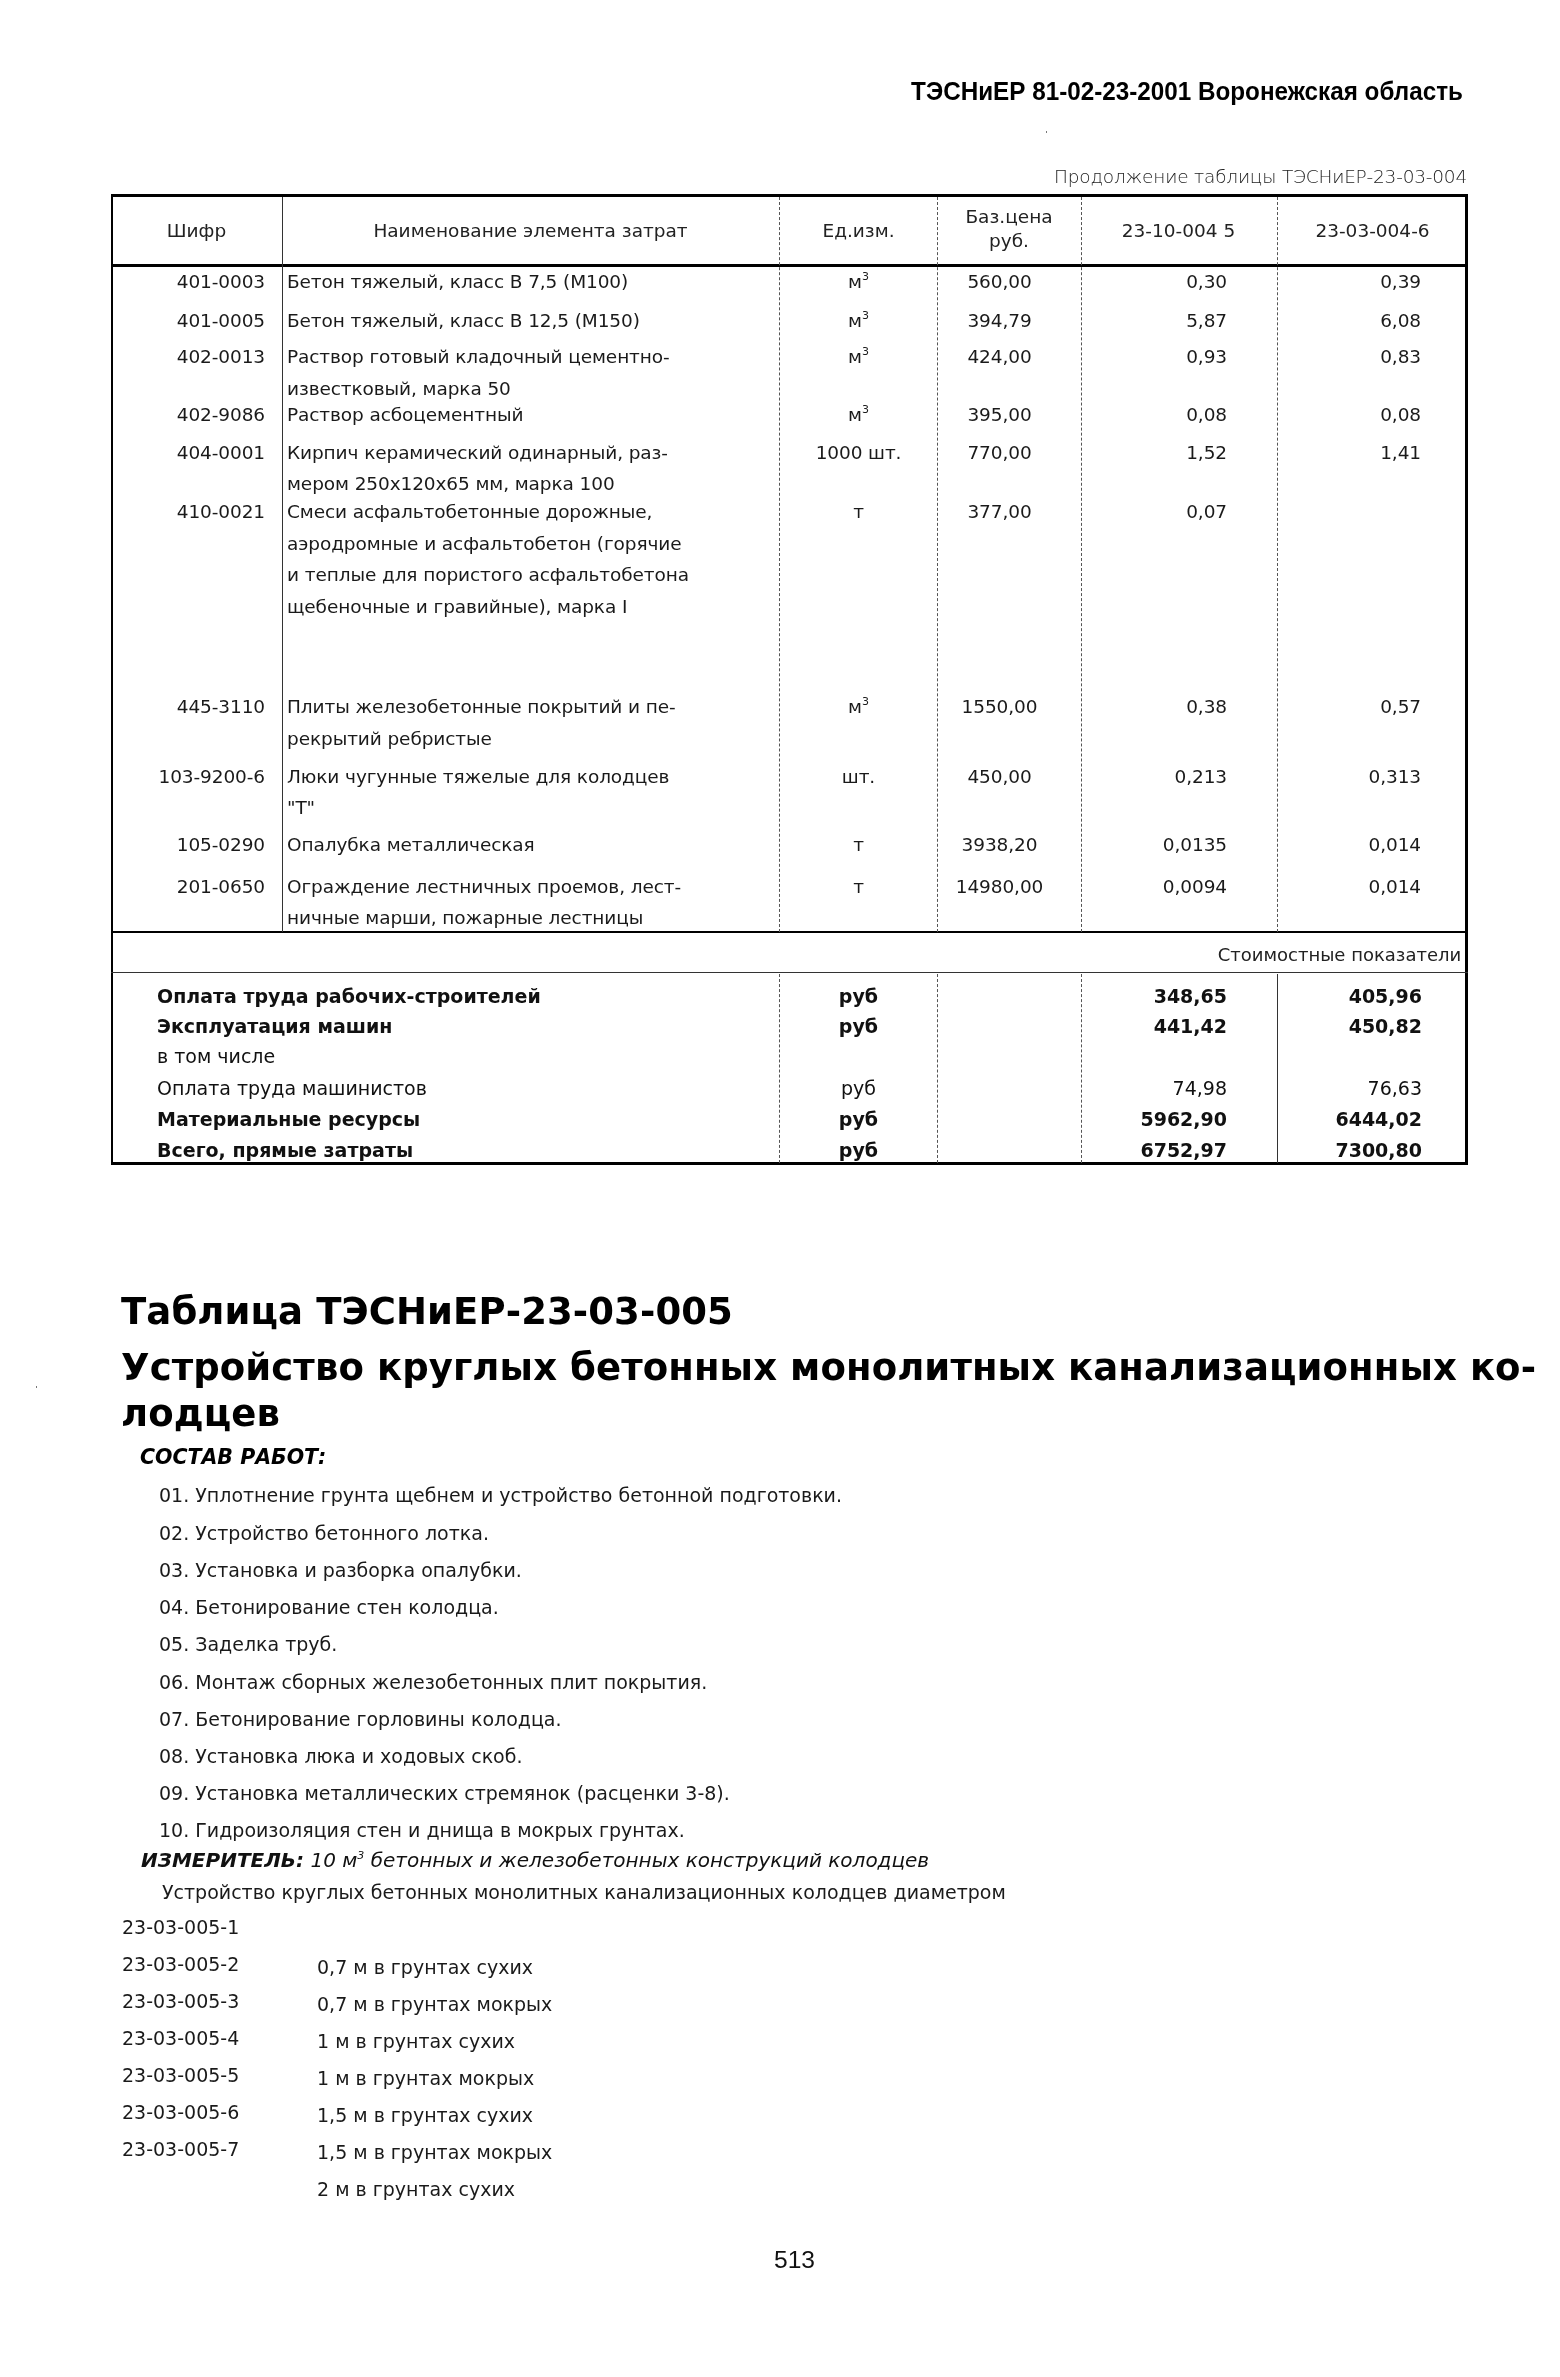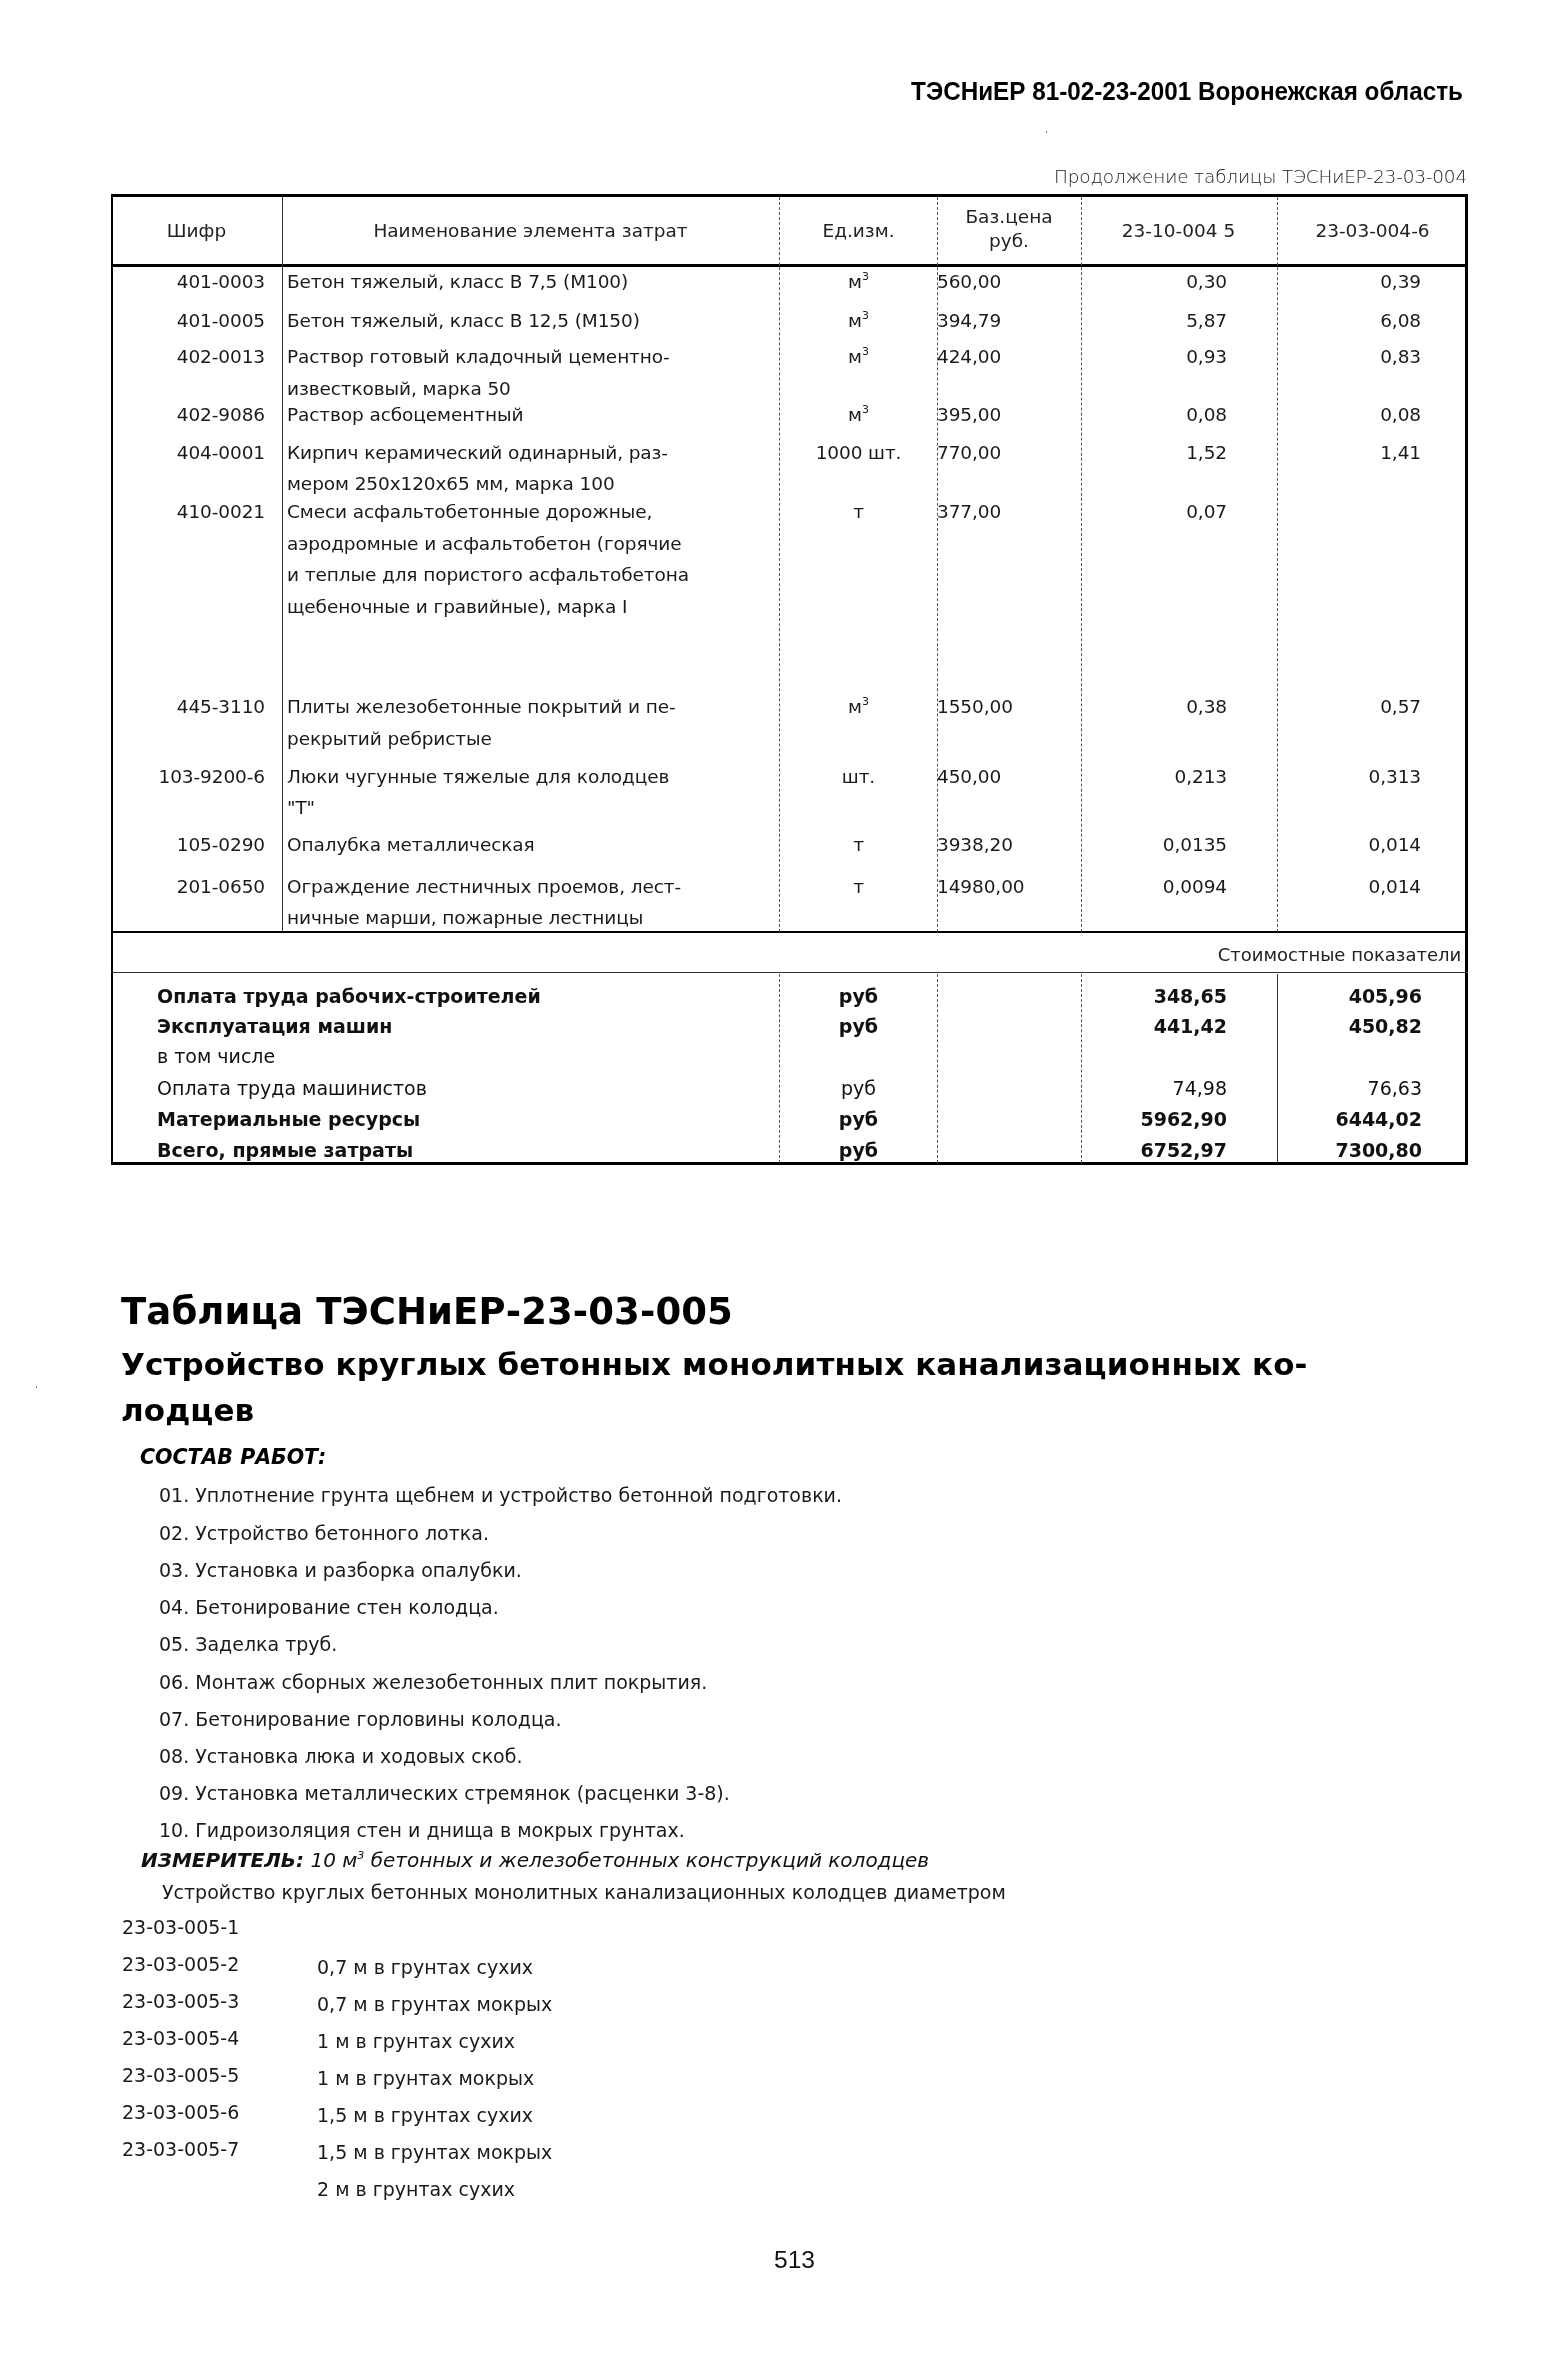--- a/index.html
+++ b/index.html
@@ -23,34 +23,34 @@
   .border-right { position: absolute; right: 0; top: 0; height: 778px; width: 2.7px; background: #000; }
   .border-right2 { position: absolute; right: 0; top: 778px; bottom: 0; width: 2.7px; background: #000; }
   .hline { position: absolute; left: 0; right: 0; background: #000; }
   .vline { position: absolute; width: 0; border-left: 1.4px dashed #555; }
   .vline.solid { border-left: 1.4px solid #333; }
   .cell { position: absolute; font-size: 18.5px; line-height: 30px; color: #1a1a1a; letter-spacing: -0.1px; }
   .hdr { position: absolute; font-size: 18.5px; line-height: 23px; text-align: center; color: #222; }
   .code { text-align: right; width: 154px; left: 0; }
   .desc { left: 176px; }
   .unit { left: 668px; width: 159px; text-align: center; }
-  .price { left: 826px; width: 125px; text-align: left; }
+  .price { left: 826px; width: 125px; text-align: center; }
   .v5 { left: 970px; width: 146px; text-align: right; }
   .v6 { left: 1166px; width: 144px; text-align: right; }
   sup { font-size: 11px; line-height: 0; vertical-align: 8.2px; }
   .sum { position: absolute; font-size: 19px; line-height: 30px; color: #111; }
   .sum.b { font-weight: bold; }
   .sum-label { left: 46px; }
   .sum-unit { left: 668px; width: 159px; text-align: center; }
   .sum-v5 { left: 970px; width: 146px; text-align: right; }
   .sum-v6 { left: 1166px; width: 145px; text-align: right; }
   .cost-caption { position: absolute; right: 6.8px; top: 750px; font-size: 18px; color: #222; }
   
   .t-title { left: 121px; top: 1290px; font-size: 37px; font-weight: bold; color: #000; letter-spacing: 0.1px; }
-  .t-sub { left: 121px; font-size: 31px; font-weight: bold; color: #000; letter-spacing: 0.1px; }
+  .t-sub { left: 121px; font-size: 37px; font-weight: bold; color: #000; letter-spacing: 0.1px; }
   .sostav { left: 140px; top: 1445px; font-size: 20.5px; font-weight: bold; font-style: italic; color: #000; }
   .work { left: 159px; font-size: 19px; color: #1a1a1a; }
   .meas { left: 141px; top: 1848px; font-size: 20px; color: #111; }
   .meas .k { font-weight: bold; font-style: italic; }
   .meas .v { font-style: italic; font-weight: 300; }
   .diam { left: 162px; top: 1881px; font-size: 19px; color: #1a1a1a; }
   .rcode { left: 122px; font-size: 19px; color: #1a1a1a; }
   .rdesc { left: 317px; font-size: 19px; color: #1a1a1a; margin-top: 40px; }
   .pageno { left: 774px; top: 2246px; font-family: "Liberation Sans", sans-serif; font-size: 24.6px; color: #111; }
   .speck { position: absolute; width: 1.4px; height: 2.1px; background: #777; }

